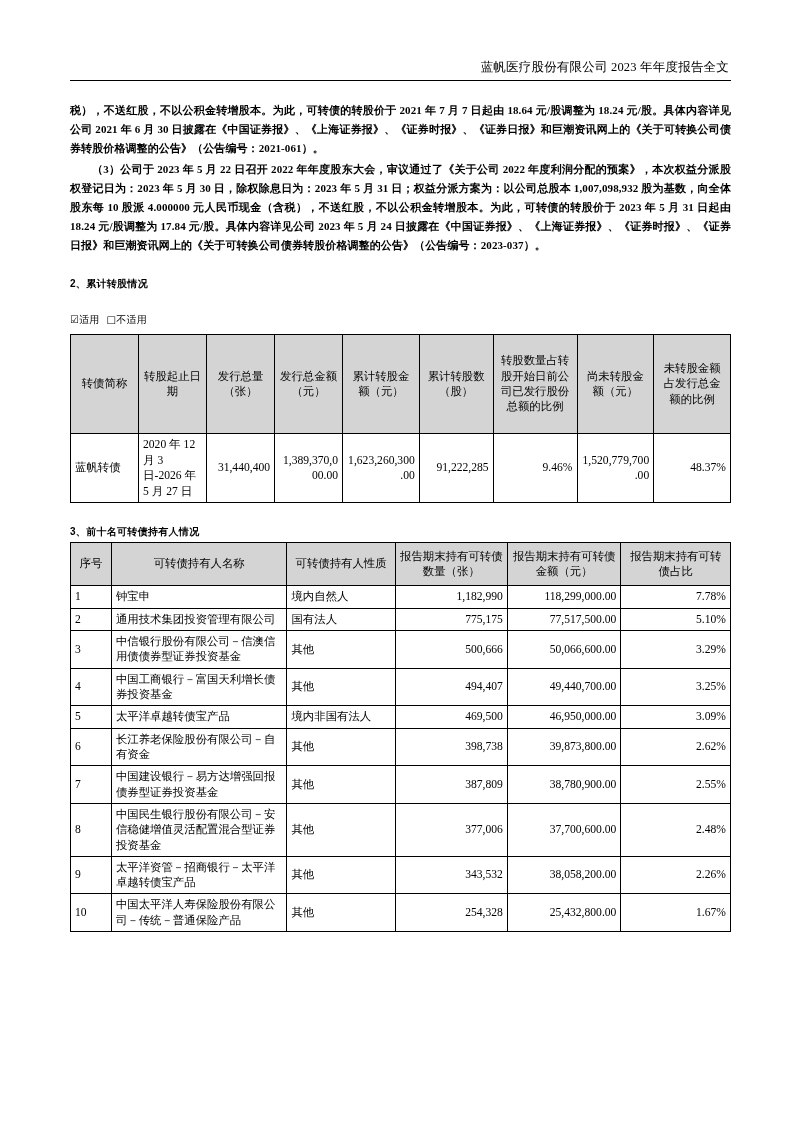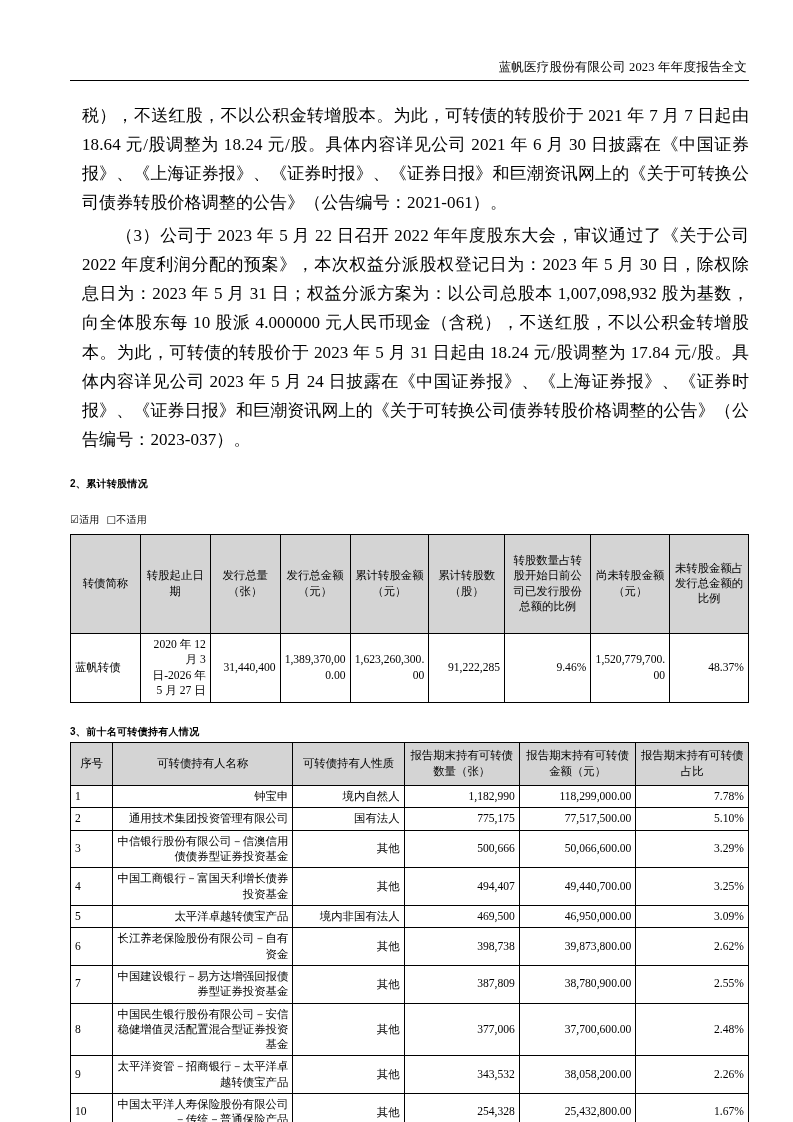--- a/index.html
+++ b/index.html
@@ -14,47 +14,48 @@
     font-family: "Liberation Serif", "DejaVu Serif", serif;
     color: #000000;
     position: relative;
     overflow: hidden;
   }
   .page {
     position: relative;
     width: 793px;
     height: 1122px;
     box-sizing: border-box;
-    padding: 58px 44px 0 70px;
+    padding: 58px 62px 0 70px;
   }
 
   
   .running-header {
     text-align: right;
     font-size: 12.5px;
     line-height: 1.5;
     letter-spacing: 0.2px;
     padding-right: 2px;
     padding-bottom: 3px;
   }
   .header-rule {
     border: 0;
     border-top: 1px solid #000;
     margin: 0 0 20px 0;
     height: 0;
   }
 
   
   p.body-text {
-    font-size: 17px;
+    font-size: 11px;
     line-height: 1.72;
-    margin: 0 0 0 12px;
+    margin: 0 0 0 0;
     text-align: justify;
     text-justify: inter-ideograph;
     letter-spacing: 0.1px;
+    font-weight: bold;
   }
   p.body-text.indent {
     text-indent: 2em;
     margin-top: 3px;
   }
 
   
   h3.section-heading {
     font-size: 10px;
     font-weight: bold;
@@ -93,21 +94,21 @@
     text-align: center;
     font-family: "Liberation Sans", "DejaVu Sans", sans-serif;
     font-size: 11.4px;
   }
   table.doc-table td.cjk {
     font-family: "Liberation Sans", "DejaVu Sans", sans-serif;
     font-size: 11.4px;
   }
   .ta-c { text-align: left; }
   .ta-r { text-align: right; }
-  .ta-l { text-align: right; }
+  .ta-l { text-align: left; }
 
   
   #table-cumulative-conversion { margin-top: 2px; }
   #table-cumulative-conversion th { height: 92px; }
   #table-cumulative-conversion td { height: 62px; }
 
   
   #table-top-ten-holders { margin-top: 3px; }
   #table-top-ten-holders th { height: 36px; }
 

